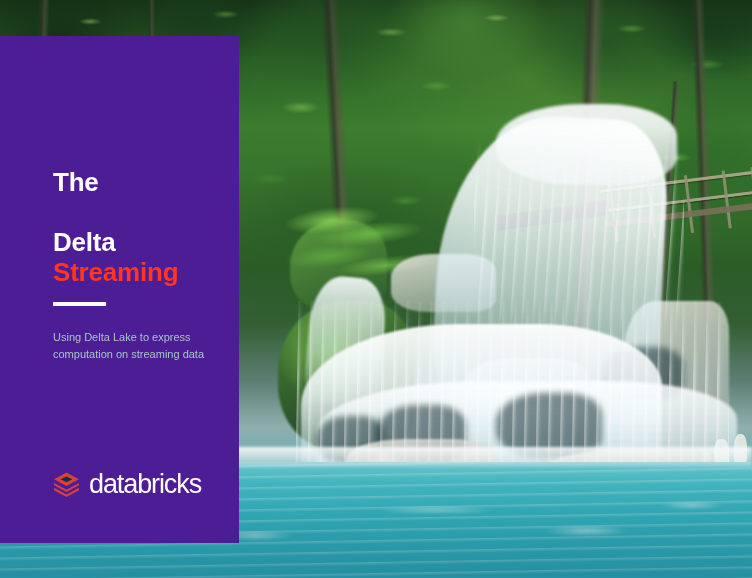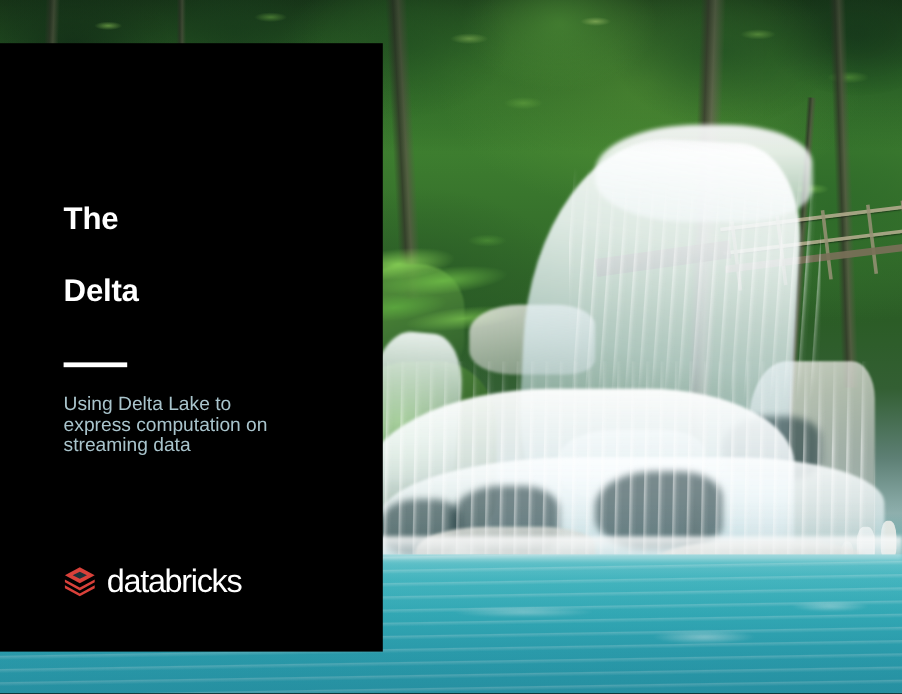--- a/index.html
+++ b/index.html
@@ -308,23 +308,23 @@
     position: absolute;
     inset: 0;
     background: linear-gradient(180deg, rgba(8,24,16,.30) 0%, rgba(8,24,16,0) 22%, rgba(0,20,24,0) 72%, rgba(0,28,34,.12) 100%);
   }
 
   
   .panel {
     position: absolute;
     left: 0;
     top: 36px;
-    width: 319px;
+    width: 239px;
     height: 507px;
-    background: #000000;
+    background: #4c1d95;
     z-index: 5;
   }
   .panel-inner {
     position: absolute;
     inset: 0;
     padding: 0 0 0 53px;
     box-sizing: border-box;
   }
 
   .title {
@@ -348,21 +348,21 @@
     height: 4px;
     background: #ffffff;
   }
 
   .subtitle {
     position: absolute;
     left: 53px;
     top: 293px;
     margin: 0;
     width: 190px;
-    font-size: 16px;
+    font-size: 11px;
     line-height: 17px;
     font-weight: 400;
     color: #a9c4cc;
   }
 
   .logo {
     position: absolute;
     left: 53px;
     top: 435px;
     display: flex;
@@ -448,21 +448,21 @@
     <div class="pool-ripples"></div>
     <div class="pool-foam"></div>
     <div class="pool-glint"></div>
 
     <div class="photo-tone"></div>
   </div>
 
   <div class="panel">
     <div class="panel-inner">
 
-      <h1 class="title"><span>The</span><br><br><span>Delta</span><br></h1>
+      <h1 class="title"><span>The</span><br><br><span>Delta</span><br><span class="accent">Streaming</span></h1>
 
       <div class="rule"></div>
 
       <p class="subtitle">Using Delta Lake to express computation on streaming data</p>
 
       <div class="logo">
         <svg class="logo-mark" viewBox="0 0 100 100" aria-hidden="true">
           <g fill="#d9413a">
             <path d="M50 6 L96 31 L50 56 L4 31 Z"></path>
           </g>

